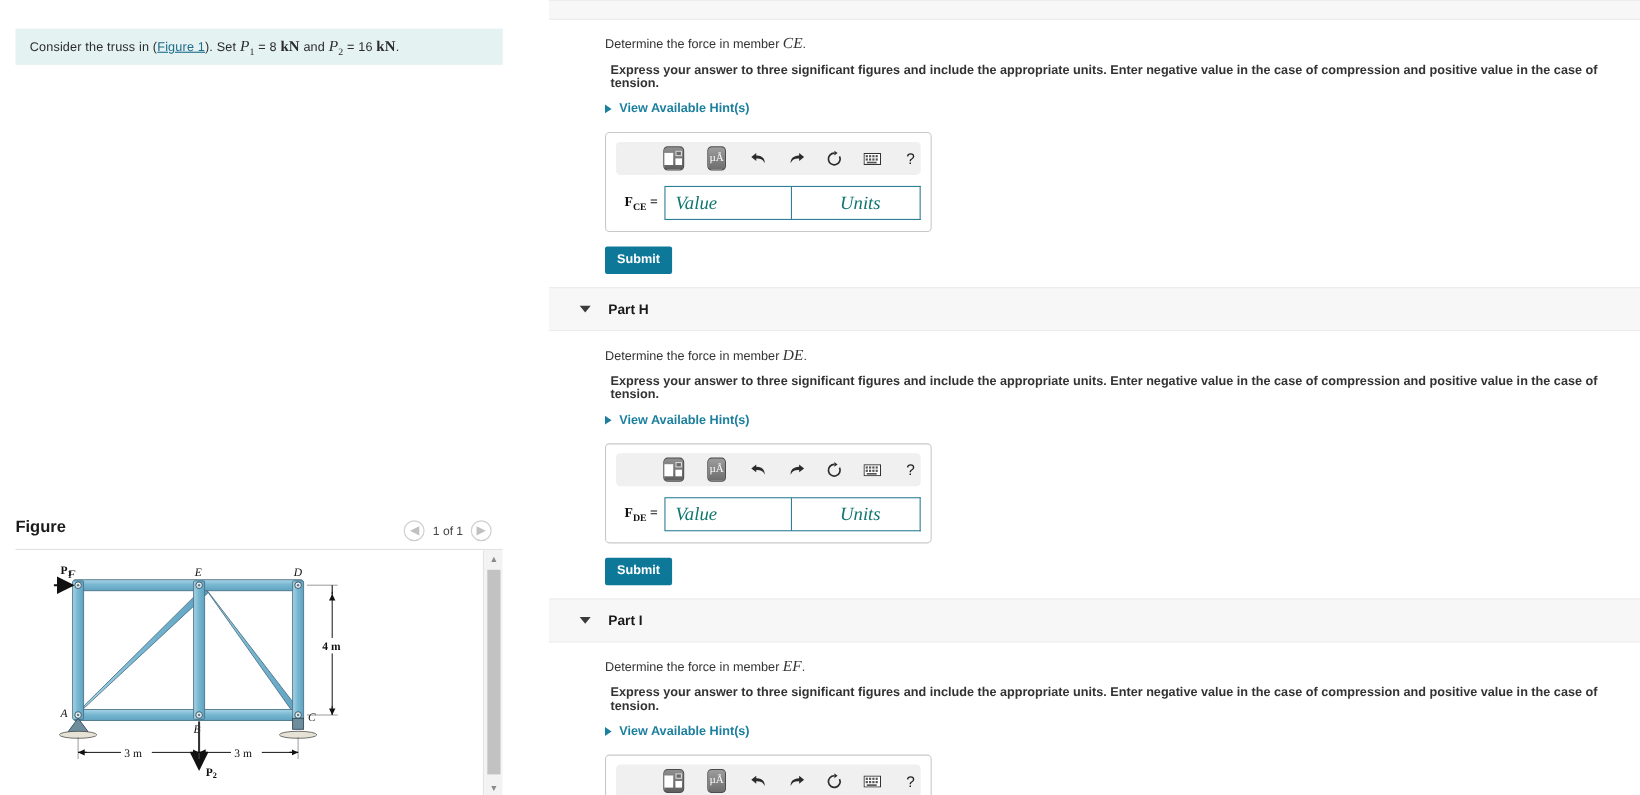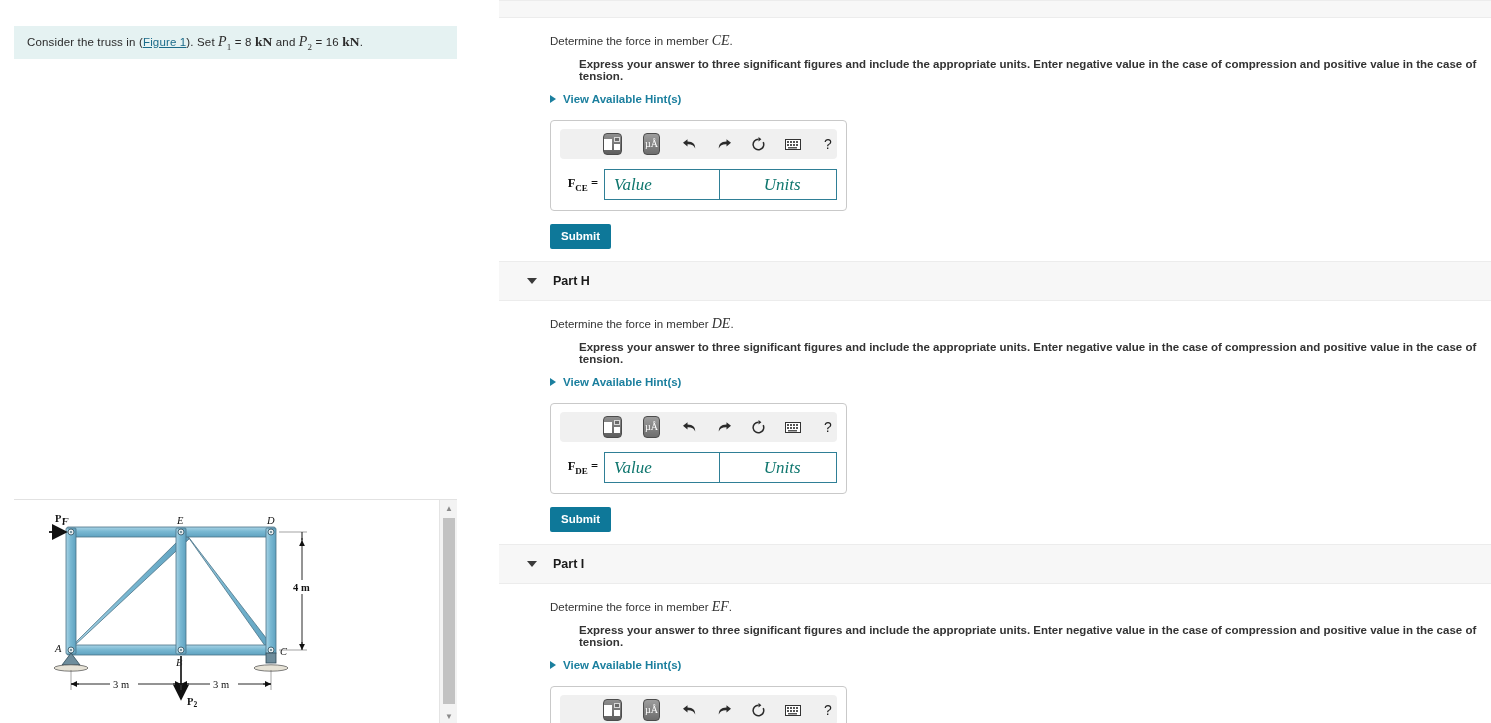--- a/index.html
+++ b/index.html
@@ -106,21 +106,21 @@
   }
   .part-label { font-size: 12.5px; font-weight: bold; color: #1a1a1a; }
 
   .sec { padding: 0 0 0 0; }
   .q-line {
     font-size: 11.5px; color: #333; margin-left: 51px; padding-top: 15px;
   }
   .q-line .mv { font-family: "Liberation Serif", serif; font-style: italic; font-size: 14px; }
   .instr {
     font-size: 11.5px; font-weight: bold; color: #333;
-    margin-left: 80px; padding-top: 9px;
+    margin-left: 56px; padding-top: 9px;
   }
   .hint-row {
     margin-left: 51px; padding-top: 11px;
     display: flex; align-items: center; gap: 7px;
   }
   .hint-tri {
     width: 0; height: 0;
     border-top: 4.5px solid transparent; border-bottom: 4.5px solid transparent;
     border-left: 6px solid #1b7f9e; cursor: pointer;
   }
@@ -197,20 +197,28 @@
 <div class="page">
 
   <div class="left-panel">
 
     <div class="problem-statement">
       <div class="problem-text">
         <span>Consider the truss in (</span><span class="fig-link">Figure 1</span><span>). Set </span><span class="mathvar"><span>P</span><sub>1</sub></span><span> = 8 </span><span class="mathunit">kN</span><span> and </span><span class="mathvar"><span>P</span><sub>2</sub></span><span> = 16 </span><span class="mathunit">kN</span><span>.</span>
       </div>
     </div>
 
+    <div class="figure-head">
+      <div class="figure-title">Figure</div>
+      <div class="fig-nav">
+        <div class="nav-circle">◀</div>
+        <div class="fig-count">1 of 1</div>
+        <div class="nav-circle">▶</div>
+      </div>
+    </div>
 
     <div class="figure-body">
       <svg class="fig-canvas" viewBox="0 0 425 224">
         <defs>
           <linearGradient id="memh" x1="0" y1="0" x2="0" y2="1">
             <stop offset="0%" stop-color="#a9d4e6"></stop>
             <stop offset="45%" stop-color="#79b8d2"></stop>
             <stop offset="100%" stop-color="#5fa2c0"></stop>
           </linearGradient>
           <linearGradient id="memv" x1="0" y1="0" x2="1" y2="0">

